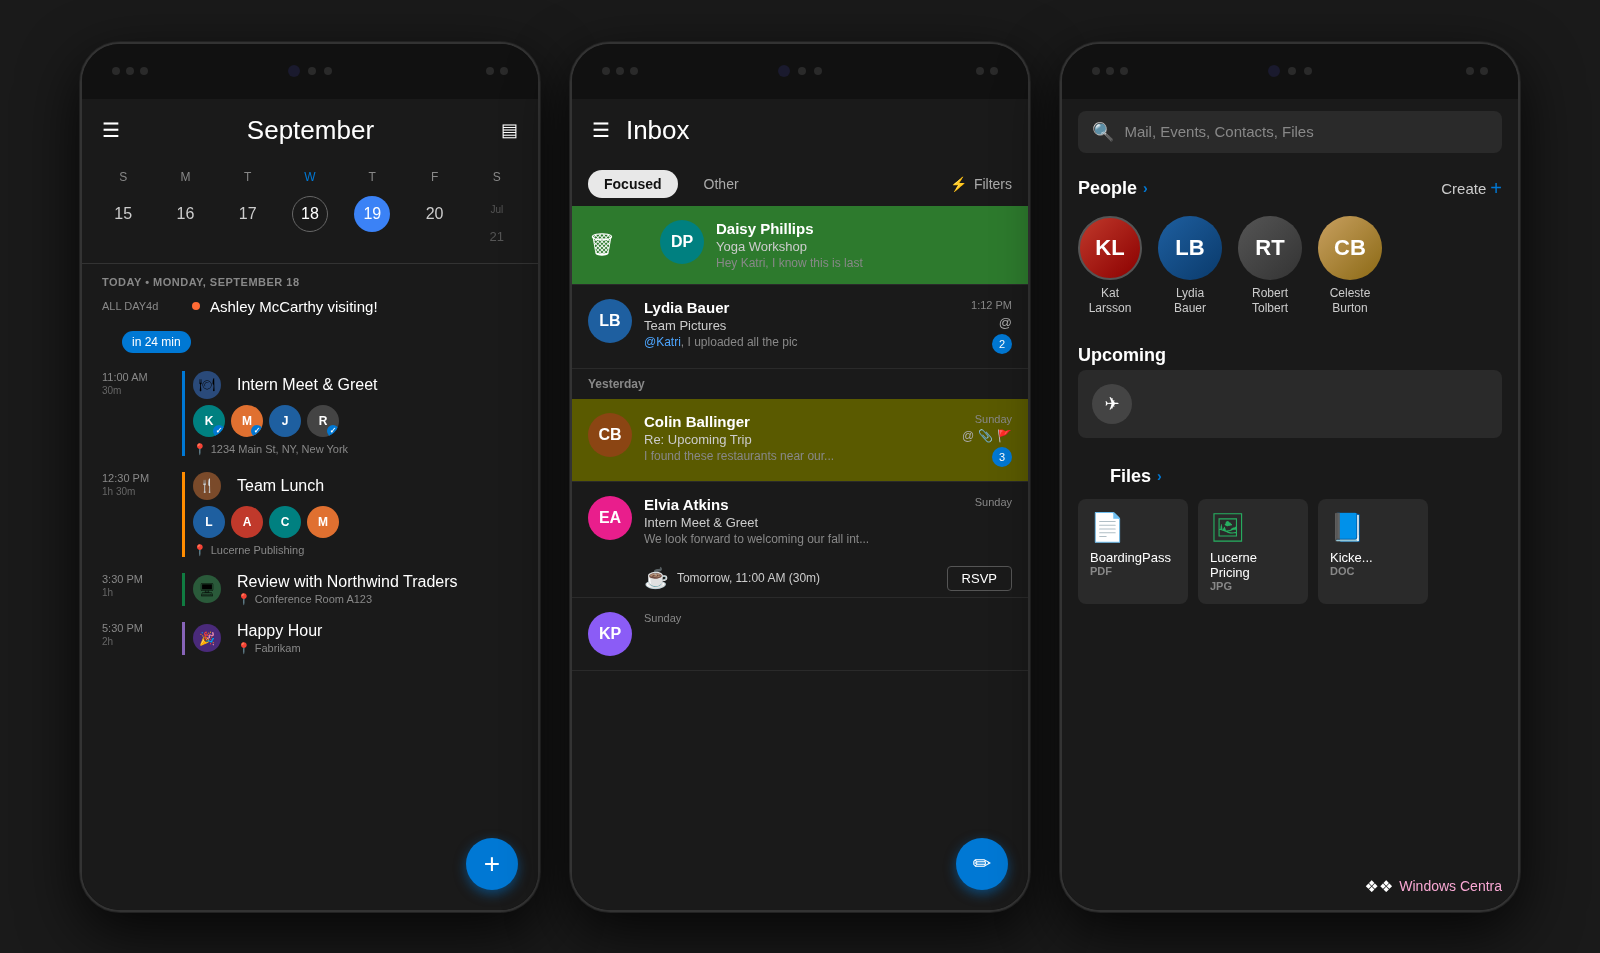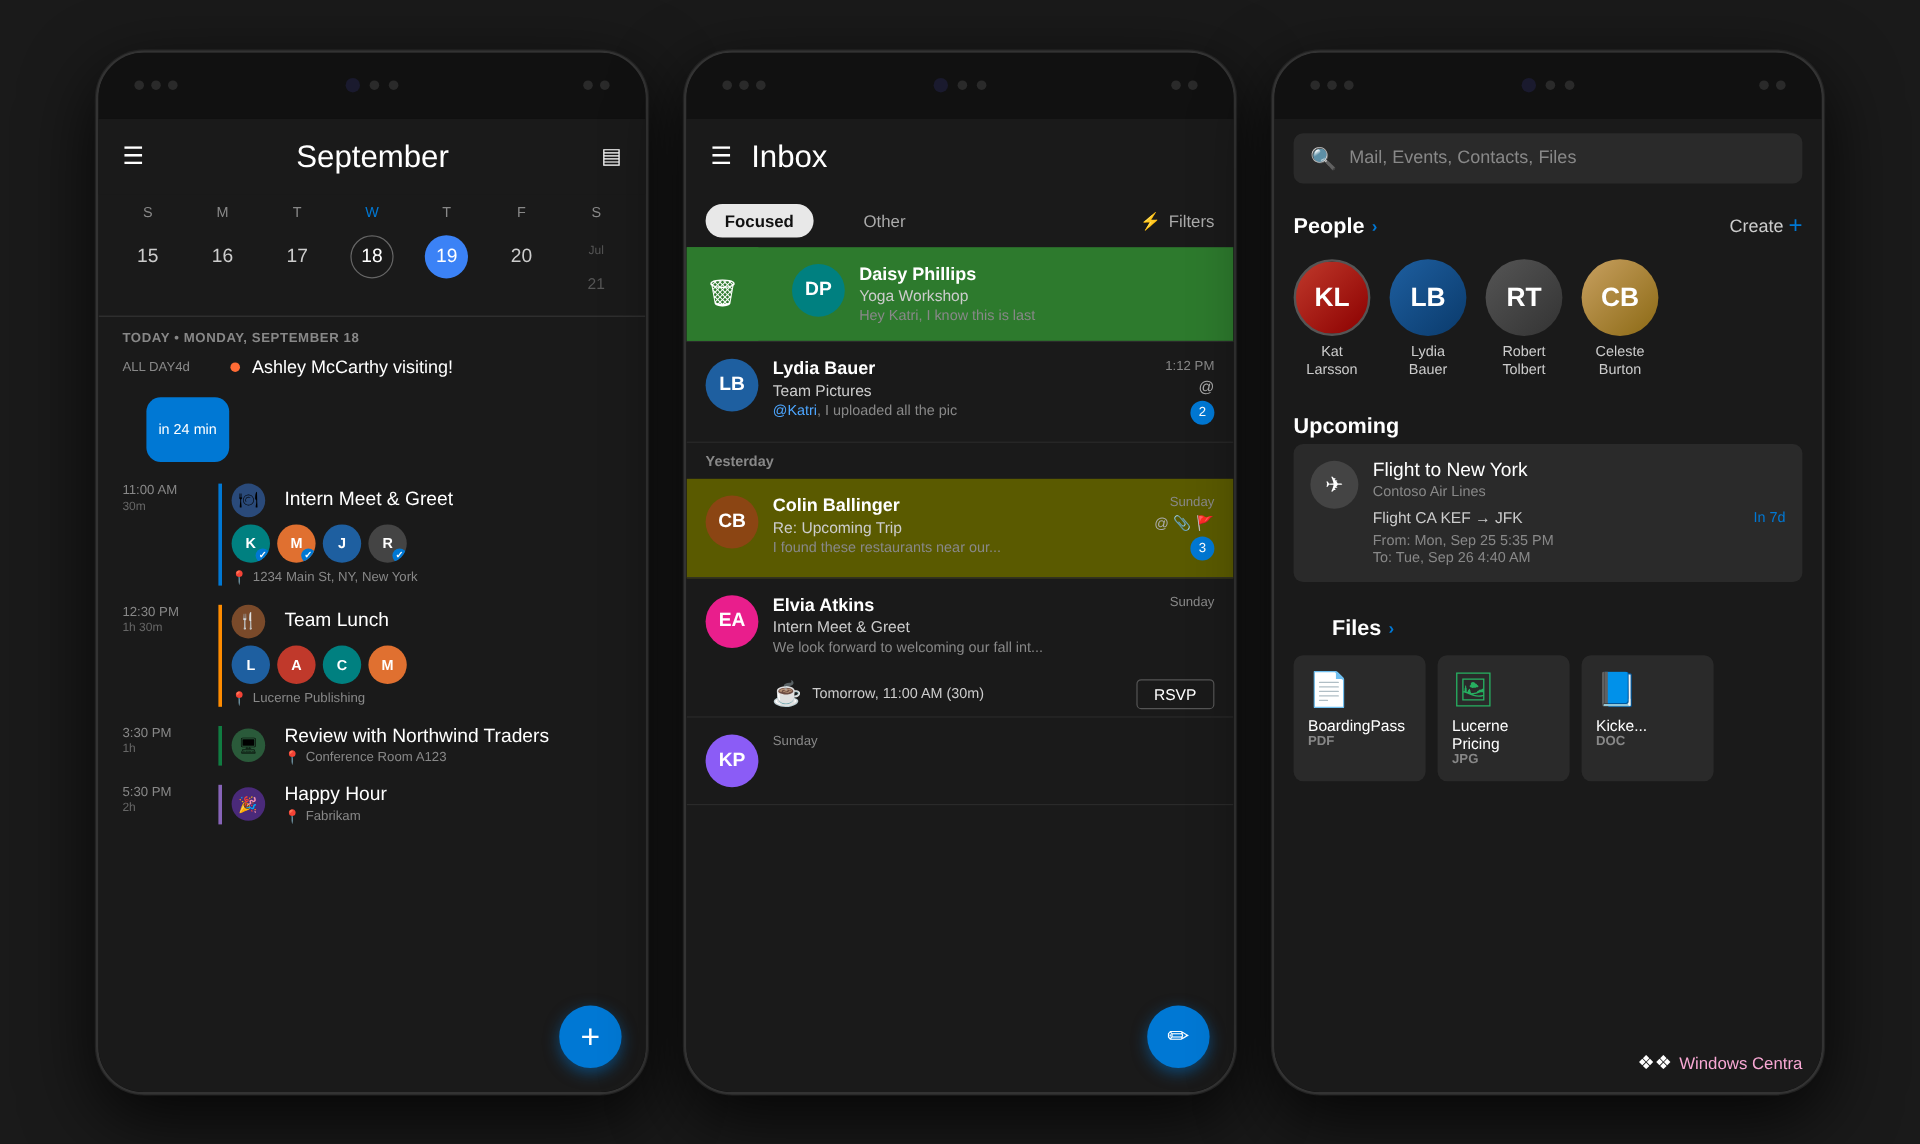--- a/index.html
+++ b/index.html
@@ -150,21 +150,21 @@
       gap: 10px;
     }
     .cal-event-allday-info { font-size: 11px; color: #888; }
     .cal-event-allday-dot { width: 8px; height: 8px; background: #ff6b35; border-radius: 50%; }
     .cal-event-allday-title { font-size: 15px; color: #fff; }
 
     .cal-upcoming-badge {
       background: #0078d4;
       color: #fff;
       font-size: 12px;
-      padding: 20px 10px;
+      padding: 4px 10px;
       border-radius: 12px;
       display: inline-block;
       margin: 6px 20px;
     }
 
     .cal-event {
       padding: 8px 20px;
       position: relative;
     }
     .cal-event-time {
@@ -258,21 +258,21 @@
     .inbox-title {
       font-size: 26px;
       font-weight: 300;
       color: #fff;
     }
 
     .inbox-tabs {
       display: flex;
       align-items: center;
       padding: 8px 16px;
-      gap: 26px;
+      gap: 10px;
     }
     .inbox-tab {
       padding: 6px 16px;
       border-radius: 20px;
       font-size: 14px;
       cursor: pointer;
     }
     .inbox-tab.active {
       background: #e8e8e8;
       color: #111;
@@ -871,30 +871,20 @@
         </div>
       </div>
 
       <div class="upcoming-section">
         <div class="section-header" style="padding-bottom:4px;">
           <div class="section-title">Upcoming</div>
         </div>
 
         <div class="upcoming-card">
           <div class="upcoming-icon">✈</div>
-          <div style="flex:1;">
-            <div class="upcoming-title">Flight to New York</div>
-            <div class="upcoming-subtitle">Contoso Air Lines</div>
-            <div class="upcoming-flight-row">
-              <span class="upcoming-flight-label">Flight CA KEF → JFK</span>
-              <span class="upcoming-flight-badge">In 7d</span>
-            </div>
-            <div class="upcoming-flight-detail">From: Mon, Sep 25 5:35 PM</div>
-            <div class="upcoming-flight-detail">To: Tue, Sep 26 4:40 AM</div>
-          </div>
         </div>
       </div>
 
       <div>
         <div class="section-header" style="padding-bottom:4px;padding-left:48px;">
           <div class="section-title">
             <span>Files</span>
             <span class="chevron">›</span>
           </div>
         </div>

